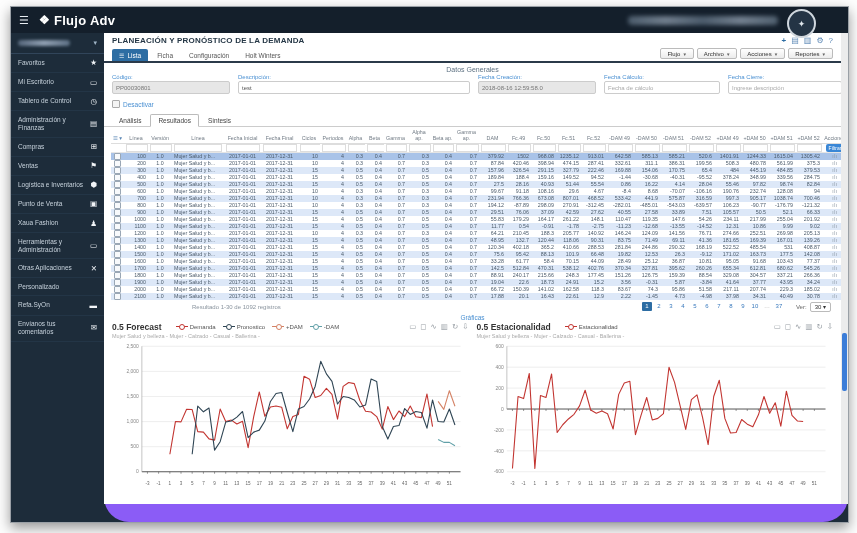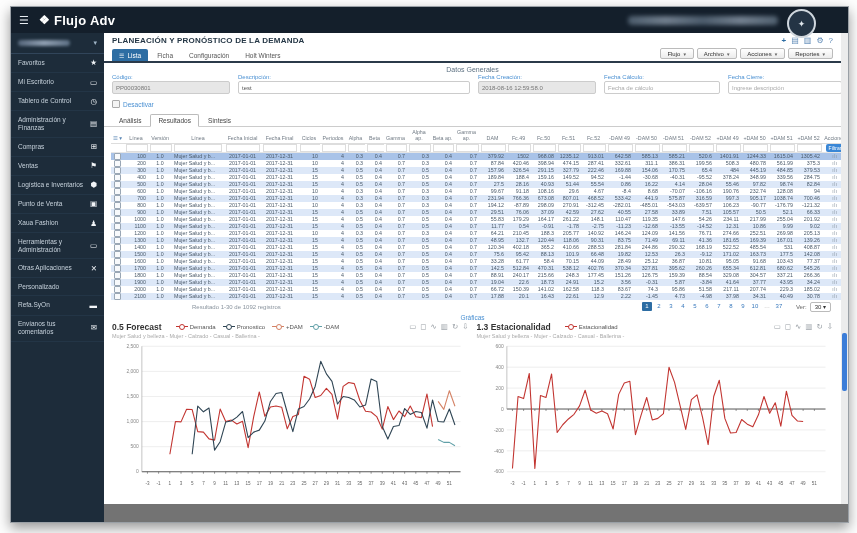--- a/index.html
+++ b/index.html
@@ -19,21 +19,21 @@
   
   .app-body{display:flex;height:489px;}
   .sidebar{width:93px;background:#1d2c3a;color:#c7d2dc;font-size:6.5px;flex:0 0 93px;}
   .side-org{display:flex;align-items:center;justify-content:space-between;padding:6px 7px;border-bottom:1px solid #31455a;}
   .side-org .smudge{width:52px;height:6px;border-radius:3px;background:linear-gradient(90deg,#55667a,#90a0b2,#5d7084);filter:blur(1.5px);}
   .side-org .chev{color:#9fb4c6;font-size:7px;}
   .side-item{display:flex;align-items:center;justify-content:space-between;padding:4.4px 7px;border-bottom:1px solid #233546;cursor:pointer;line-height:1.25;}
   .side-item .lbl{max-width:66px;}
   .side-item .ic{color:#f2f5f8;font-size:7.5px;flex:0 0 auto;margin-left:3px;}
   
-  .main{position:relative;flex:1;background:#737373;}
+  .main{position:relative;flex:1;background:#8b5cf6;border-radius:25px;}
   .main-inner{position:absolute;left:0;top:0;right:7px;height:471px;background:#fff;overflow:hidden;}
   .vscroll{position:absolute;right:0;top:0;width:7px;height:471px;background:#ececec;}
   .vscroll .thumb{position:absolute;left:1px;width:5px;height:58px;top:300px;background:#3b7dd8;border-radius:2px;}
   .hdr-row{display:flex;justify-content:space-between;align-items:flex-end;padding:3px 8px 0 8px;}
   .page-title{font-size:8px;font-weight:bold;color:#253746;letter-spacing:.2px;}
   .quick-icons{display:flex;gap:5px;align-items:center;}
   .quick-icons span{font-size:8px;color:#5b87b5;cursor:pointer;}
   .quick-icons span.plus{color:#2d6da3;font-weight:bold;}
   .tabs-row{display:flex;justify-content:space-between;align-items:flex-end;border-bottom:2px solid #2b3a4a;padding:2px 8px 0 8px;margin-top:1px;}
   .tabs{display:flex;align-items:flex-end;gap:2px;}
@@ -1154,21 +1154,21 @@
                   <line x1="338.8" x2="338.8" y1="132.0" y2="134.0" stroke="#555" stroke-width="0.6"></line>
                   <text x="338.8" y="145" font-size="4.6" fill="#666" text-anchor="middle" font-family="Liberation Sans,sans-serif">51</text>
                   <polyline points="58.1,114.4 63.7,81.6 69.3,81.9 74.9,69.3 80.5,69.5 86.1,91.7 91.8,92.2 97.4,99.0 103.0,100.2 108.6,69.0 114.2,81.6 119.8,80.1 125.4,84.1 131.1,81.3 136.7,107.8 142.3,76.6 147.9,51.9 153.5,76.3 159.1,67.0 164.7,66.0 170.4,67.2 176.0,88.9 181.6,76.6 187.2,74.5 192.8,36.2 198.4,39.0 204.0,57.4 209.6,55.4 215.3,48.3 220.9,54.4 226.5,79.1 232.1,46.3 237.7,42.3 243.3,43.5 248.9,60.4 254.6,71.3 260.2,72.0 265.8,76.6 271.4,89.2 277.0,66.5 282.6,79.6 288.2,71.0 293.9,76.6 299.5,66.0 305.1,76.8 310.7,77.6 316.3,53.9 321.9,86.6" fill="none" stroke="#c23531" stroke-width="1.1" stroke-linejoin="round"></polyline>
                   <polyline points="80.5,114.4 86.1,66.0 91.8,71.8 97.4,68.0 103.0,110.3 108.6,101.8 114.2,82.1 119.8,81.1 125.4,77.1 131.1,71.5 136.7,97.7 142.3,92.2 147.9,90.2 153.5,81.1 159.1,61.4 164.7,53.4 170.4,52.4 176.0,72.5 181.6,91.7 187.2,69.0 192.8,66.5 198.4,58.9 204.0,46.3 209.6,21.1 215.3,33.7 220.9,41.3 226.5,64.0 232.1,56.4 237.7,57.4 243.3,59.9 248.9,67.0 254.6,65.0 260.2,38.8 265.8,41.3 271.4,86.6 277.0,99.2 282.6,86.6 288.2,85.6 293.9,68.5 299.5,74.5 305.1,71.5 310.7,72.5 316.3,88.2 321.9,59.9 327.5,81.6 333.2,82.1 338.8,69.0 344.4,85.1" fill="none" stroke="#2f4554" stroke-width="1.1" stroke-linejoin="round"></polyline>
                   <polyline points="327.5,61.3 333.2,69.3 338.8,50.6 344.4,66.2" fill="none" stroke="#d48265" stroke-width="1.1" stroke-linejoin="round"></polyline>
                   <polyline points="327.5,99.6 333.2,102.5 338.8,102.5 344.4,105.8" fill="none" stroke="#61a0a8" stroke-width="1.1" stroke-linejoin="round"></polyline>
                 </svg>
               </div>
               <div class="panel">
                 <div class="p-head">
-                  <span class="p-title">1.3 Estacionalidad</span>
+                  <span class="p-title">0.5 Estacionalidad</span>
                   <span class="legend">
                     <span class="leg-item">
                       <span class="leg-mark">
                         <span class="ln" style="background: rgb(194, 53, 49);"></span>
                         <span class="ci" style="border-color: rgb(194, 53, 49);"></span>
                       </span>
                       <span>Estacionalidad</span>
                     </span>
                   </span>
                   <span class="toolbox">

